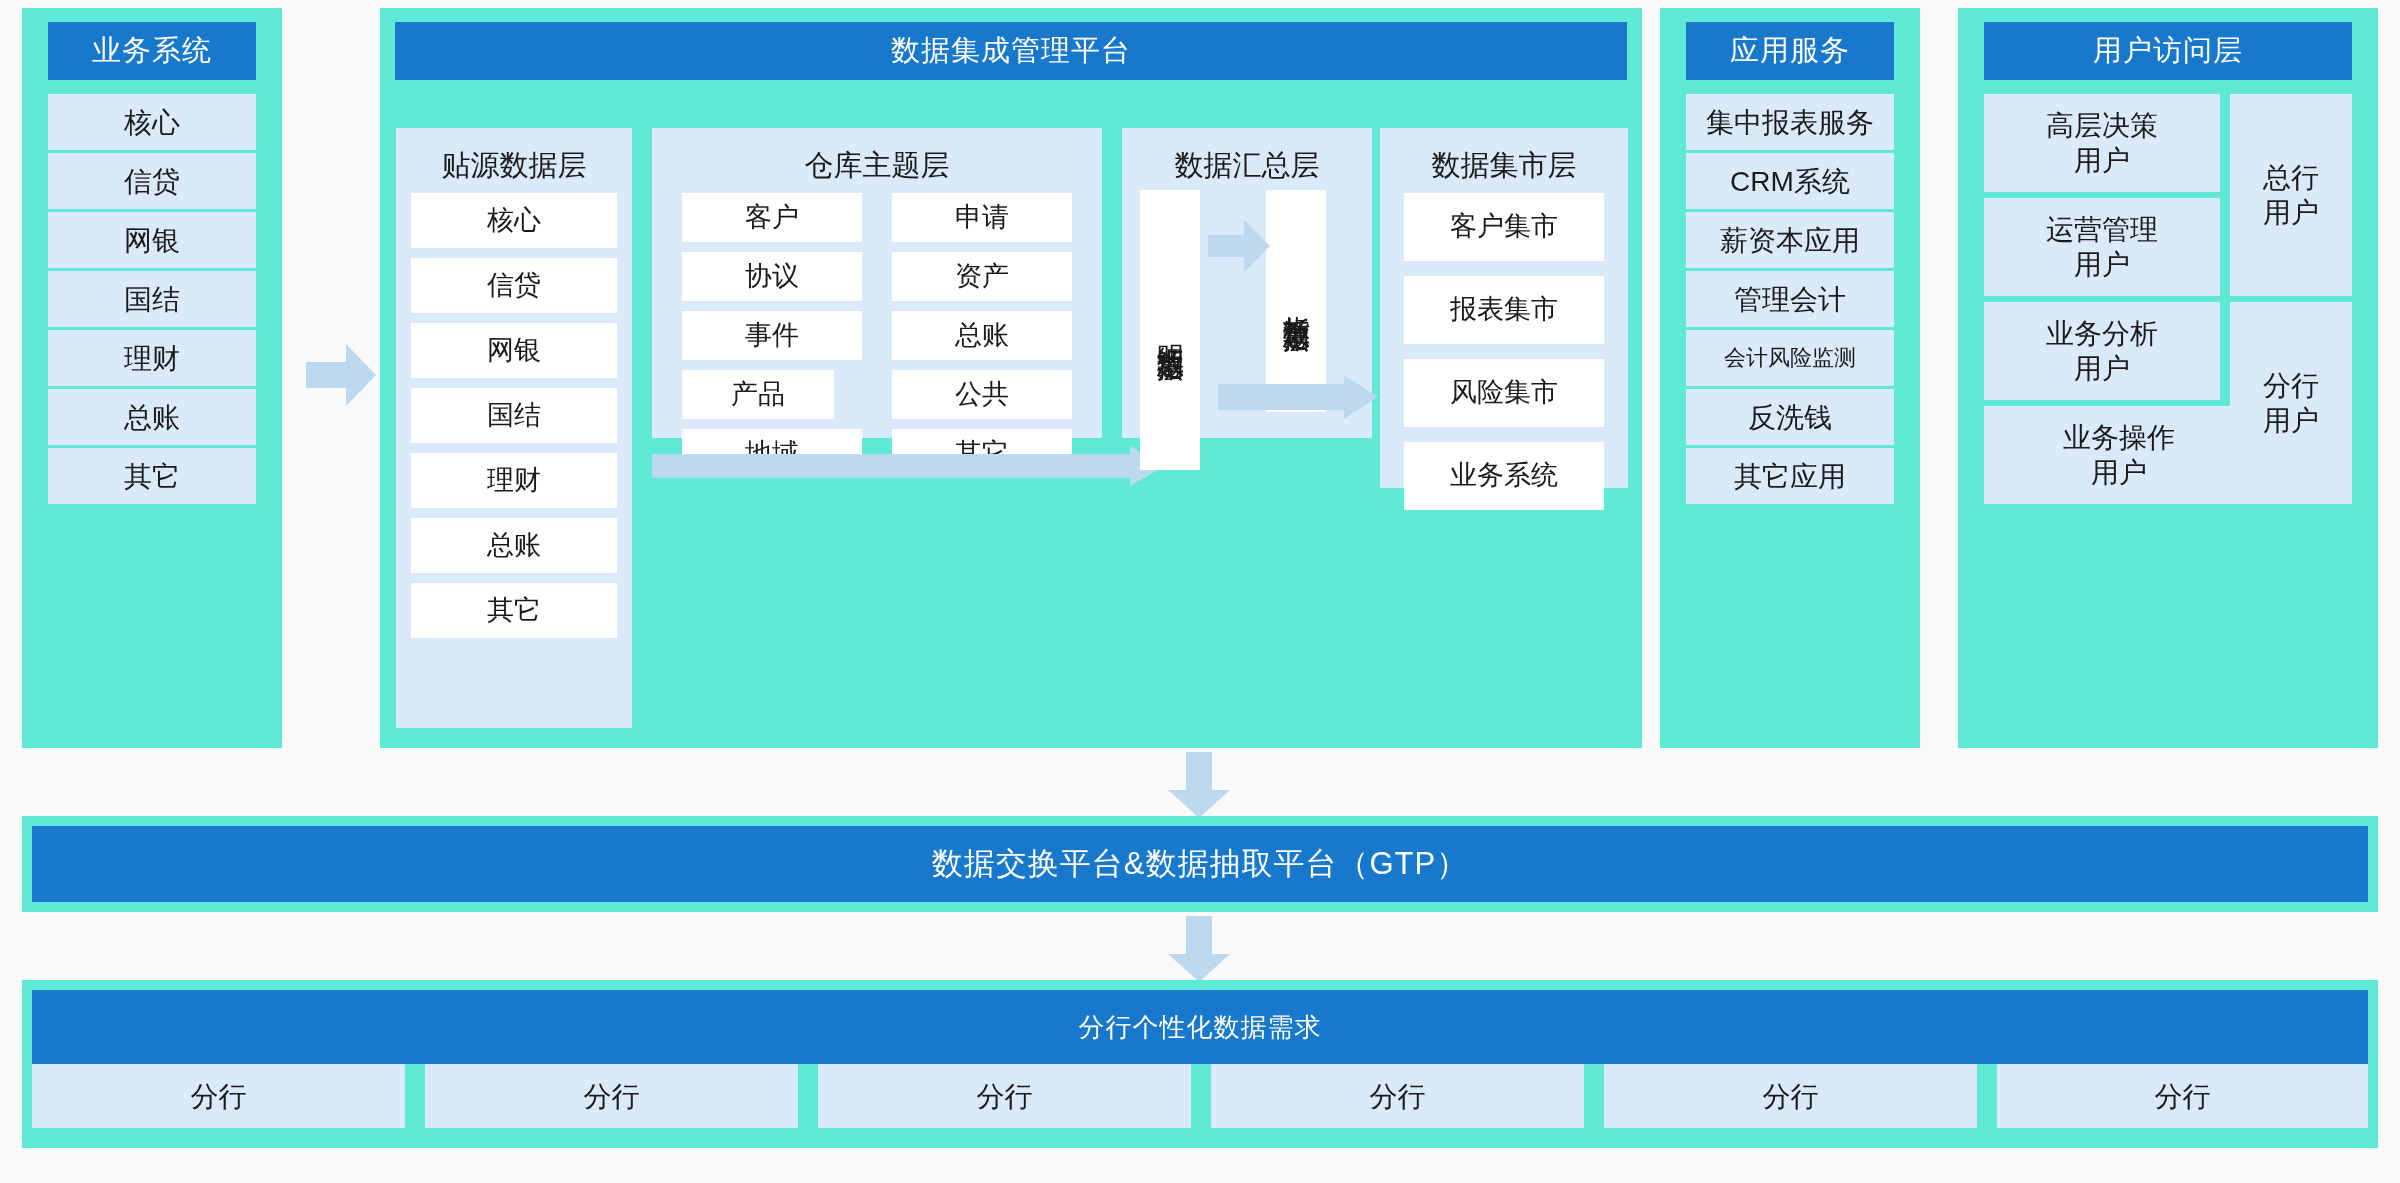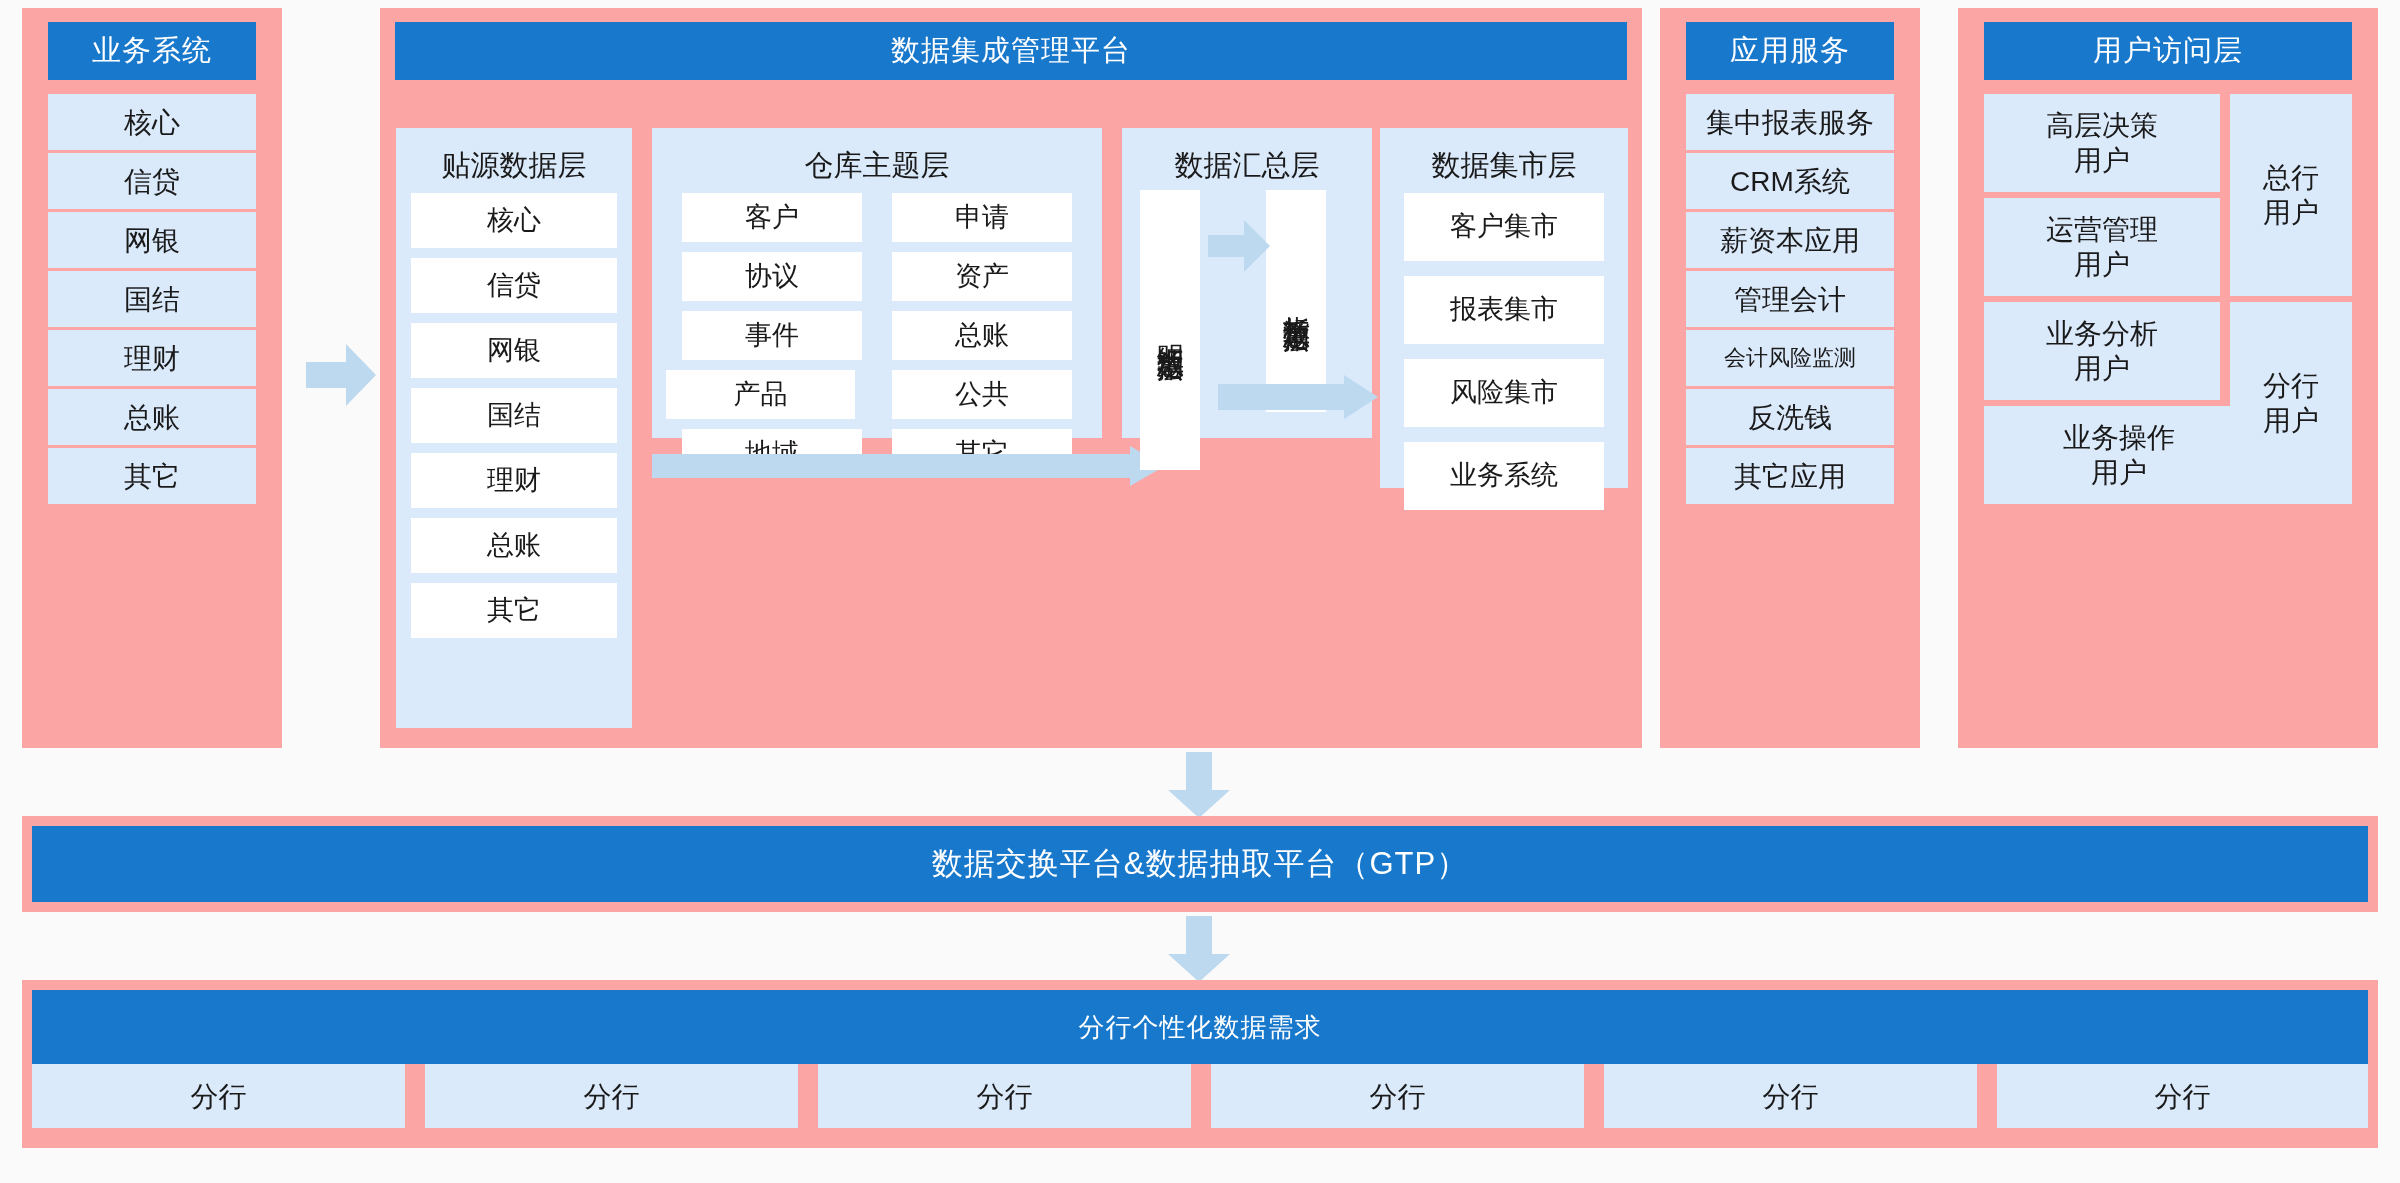--- a/index.html
+++ b/index.html
@@ -7,21 +7,21 @@
     width: 2400px; height: 1183px;
     background: #fafafa;
     font-family: "Liberation Sans", "DejaVu Sans", sans-serif;
     overflow: hidden;
   }
   #root { position: relative; width: 2400px; height: 1183px; }
 
   
   .panel {
     position: absolute;
-    background: #fca5a5;
+    background: #5eead4;
     display: flex;
     flex-direction: column;
   }
   .hdr {
     background: #1878cc;
     color: #ffffff;
     font-size: 29px;
     display: flex; align-items: center; justify-content: center;
     letter-spacing: 1px;
   }
@@ -101,21 +101,21 @@
       <div class="whitebox" style="position:absolute; left:15px; top:390px; width:206px; height:55px;">总账</div>
       <div class="whitebox" style="position:absolute; left:15px; top:455px; width:206px; height:55px;">其它</div>
     </div>
 
     <div class="subpanel" style="left:272px; top:120px; width:450px; height:310px;">
       <div class="sublabel" style="top:18px;">仓库主题层</div>
 
       <div class="whitebox" style="position:absolute; left:30px; top:65px; width:180px; height:49px;">客户</div>
       <div class="whitebox" style="position:absolute; left:30px; top:124px; width:180px; height:49px;">协议</div>
       <div class="whitebox" style="position:absolute; left:30px; top:183px; width:180px; height:49px;">事件</div>
-      <div class="whitebox" style="position:absolute; left:14px; top:242px; width:189px; height:49px;">产品</div>
+      <div class="whitebox" style="position:absolute; left:30px; top:242px; width:152px; height:49px;">产品</div>
       <div class="whitebox" style="position:absolute; left:30px; top:301px; width:180px; height:49px;">地域</div>
 
       <div class="whitebox" style="position:absolute; left:240px; top:65px; width:180px; height:49px;">申请</div>
       <div class="whitebox" style="position:absolute; left:240px; top:124px; width:180px; height:49px;">资产</div>
       <div class="whitebox" style="position:absolute; left:240px; top:183px; width:180px; height:49px;">总账</div>
       <div class="whitebox" style="position:absolute; left:240px; top:242px; width:180px; height:49px;">公共</div>
       <div class="whitebox" style="position:absolute; left:240px; top:301px; width:180px; height:49px;">其它</div>
     </div>
 
     <svg style="position:absolute; left:272px; top:438px; width:513px; height:40px;" viewBox="0 0 513 40" preserveAspectRatio="none">

